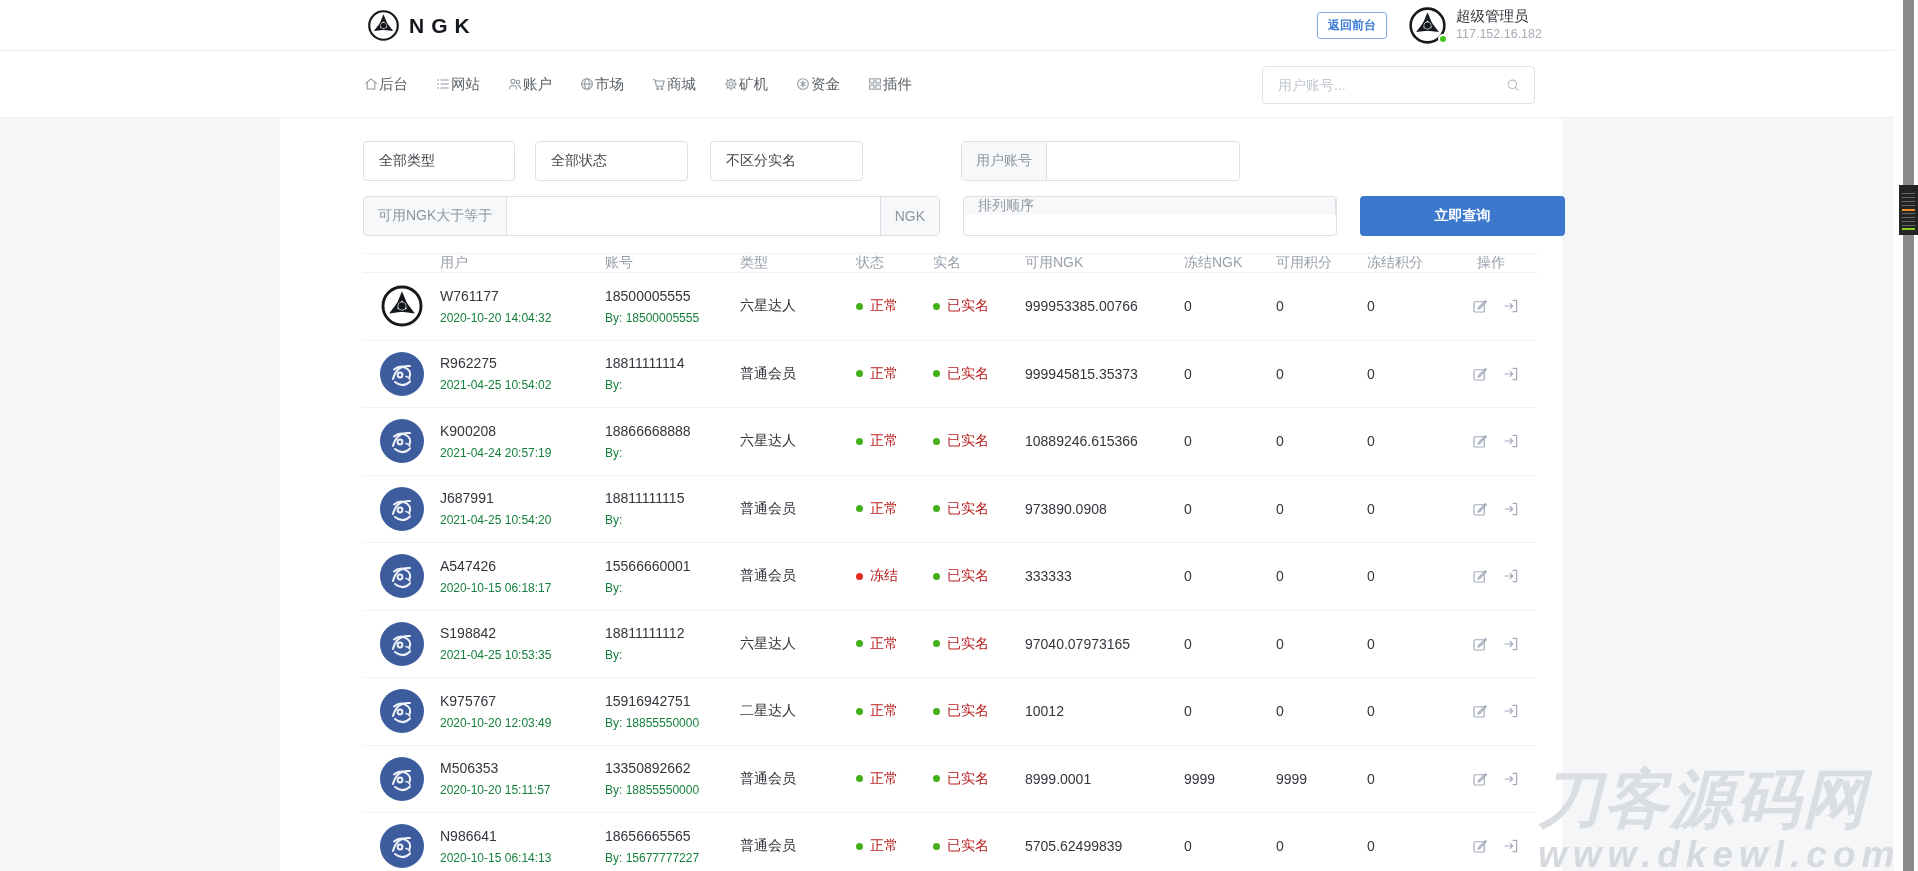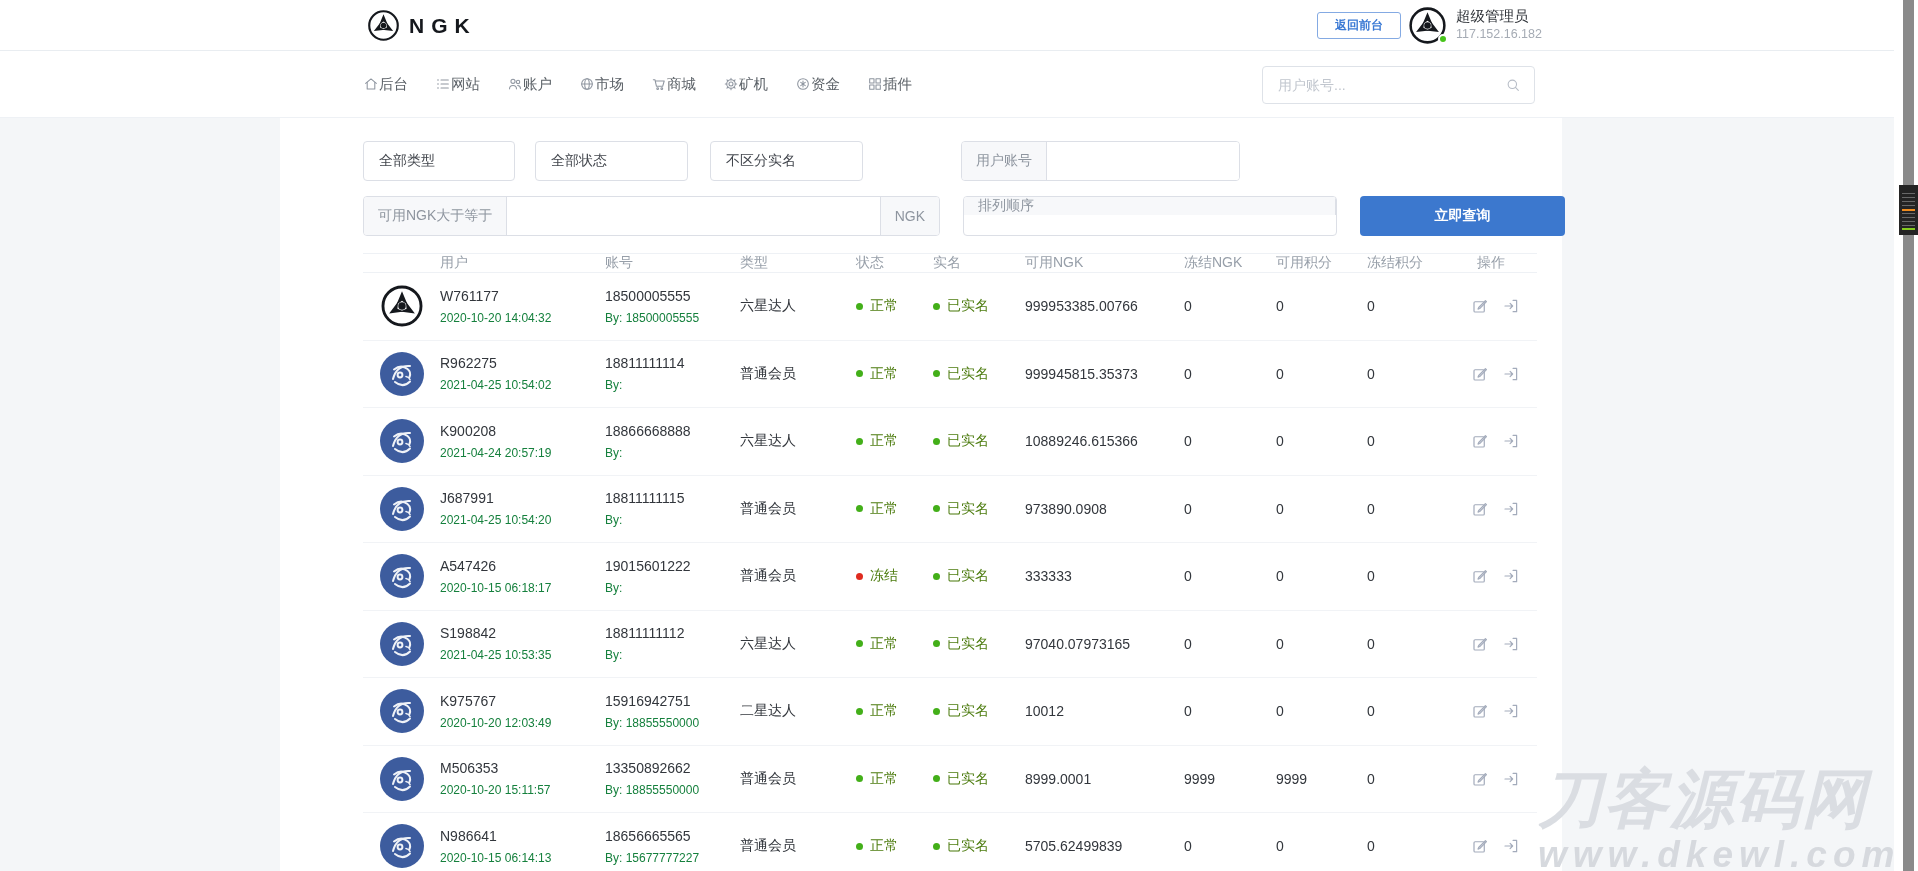--- a/index.html
+++ b/index.html
@@ -7,21 +7,21 @@
   body {
     width:1918px; height:871px; overflow:hidden; position:relative;
     background:#f4f6f8; color:#32363c;
     font-family:"Liberation Sans","DejaVu Sans",sans-serif; font-size:14px;
   }
   
   .topbar { position:absolute; left:0; top:0; width:1918px; height:51px; background:#fff; border-bottom:1px solid #e9edf1; z-index:6; }
   .brand { position:absolute; left:367px; top:9px; display:flex; align-items:center; gap:9px; }
   .brand .logo { width:33px; height:33px; display:block; }
   .brand-text { font-size:21px; font-weight:bold; letter-spacing:7px; color:#15181d; }
-  .back-btn { position:absolute; left:1317px; top:12px; width:84px; height:27px; background:#fff; border:1px solid #84aae3; border-radius:3px; color:#3a79d4; font-size:12px; font-weight:bold; display:flex; align-items:center; justify-content:center; cursor:pointer; }
+  .back-btn { position:absolute; left:1317px; top:12px; width:70px; height:27px; background:#fff; border:1px solid #84aae3; border-radius:3px; color:#3a79d4; font-size:12px; font-weight:bold; display:flex; align-items:center; justify-content:center; cursor:pointer; }
   .admin { position:absolute; left:1408px; top:6px; display:flex; gap:9px; }
   .admin-avatar { position:relative; width:39px; height:39px; }
   .admin-avatar svg { width:39px; height:39px; display:block; }
   .online-dot { position:absolute; right:-1px; bottom:1px; width:10px; height:10px; border-radius:50%; background:#47c41a; border:2px solid #fff; }
   .admin-name { font-size:14.5px; color:#2c3036; line-height:20px; }
   .admin-ip { font-size:12.5px; color:#a5abb4; line-height:17px; }
   
   .navbar { position:absolute; left:0; top:51px; width:1918px; height:67px; background:#fff; border-bottom:1px solid #eef1f5; z-index:5; }
   .nav-items { position:absolute; left:363px; top:0; height:66px; display:flex; align-items:center; gap:27px; }
   .nav-item { display:flex; align-items:center; font-size:14.5px; color:#5b6167; cursor:pointer; }
@@ -52,21 +52,21 @@
   .thead, .trow { display:grid; grid-template-columns:77px 165px 135px 116px 77px 92px 159px 92px 91px 104px 66px; align-items:center; }
   .thead { height:20px; border-top:1px solid #eef1f5; border-bottom:1px solid #eef1f5; color:#979fa9; font-size:14px; }
   .thead .th-ops { padding-left:6px; }
   .trow { height:67.5px; border-bottom:1px solid #f1f3f6; background:#fff; }
   .cell-avatar { padding-left:17px; }
   .avatar { width:44px; height:44px; display:block; }
   .avatar svg { width:44px; height:44px; display:block; }
   .cell .name { font-size:14px; color:#32363c; margin-bottom:7px; }
   .cell .sub { font-size:12px; color:#15803d; }
   .type, .num { font-size:14px; color:#32363c; }
-  .status { display:flex; align-items:center; gap:7px; font-size:14px; color:#4d7c0f; }
+  .status { display:flex; align-items:center; gap:7px; font-size:14px; color:#b91c1c; }
   .dot { width:7px; height:7px; border-radius:50%; display:inline-block; flex:none; }
   .dot-green { background:#43af19; }
   .dot-red { background:#df2b1f; }
   .ops { display:flex; gap:13px; }
   .op { width:18px; height:18px; display:inline-flex; cursor:pointer; }
   .op svg { width:18px; height:18px; stroke:#a3abbb; }
   
   .watermark { position:absolute; left:1538px; top:766px; z-index:3; font-style:italic; font-weight:bold; white-space:nowrap; pointer-events:none; }
   .wm1 { font-size:64px; line-height:1.05; letter-spacing:2px; color:#dadde2; }
   .wm2 { font-size:37px; line-height:1; letter-spacing:6px; color:#d6d9de; margin-top:3px; }
@@ -476,21 +476,21 @@
                   <path d="M26 24.5q3 .5 4 3" stroke-width="1.6"></path>
                 </g>
               </svg>
             </span>
     </div>
     <div class="cell cell-user">
       <div class="name">A547426</div>
       <div class="sub">2020-10-15 06:18:17</div>
     </div>
     <div class="cell cell-acct">
-      <div class="name">19015601222</div>
+      <div class="name">15566660001</div>
       <div class="sub">By:</div>
     </div>
     <div class="cell type">普通会员</div>
     <div class="cell status">
       <i class="dot status-dot dot-red"></i>
       <span>冻结</span>
     </div>
     <div class="cell status">
       <i class="dot dot-green"></i>
       <span>已实名</span>

